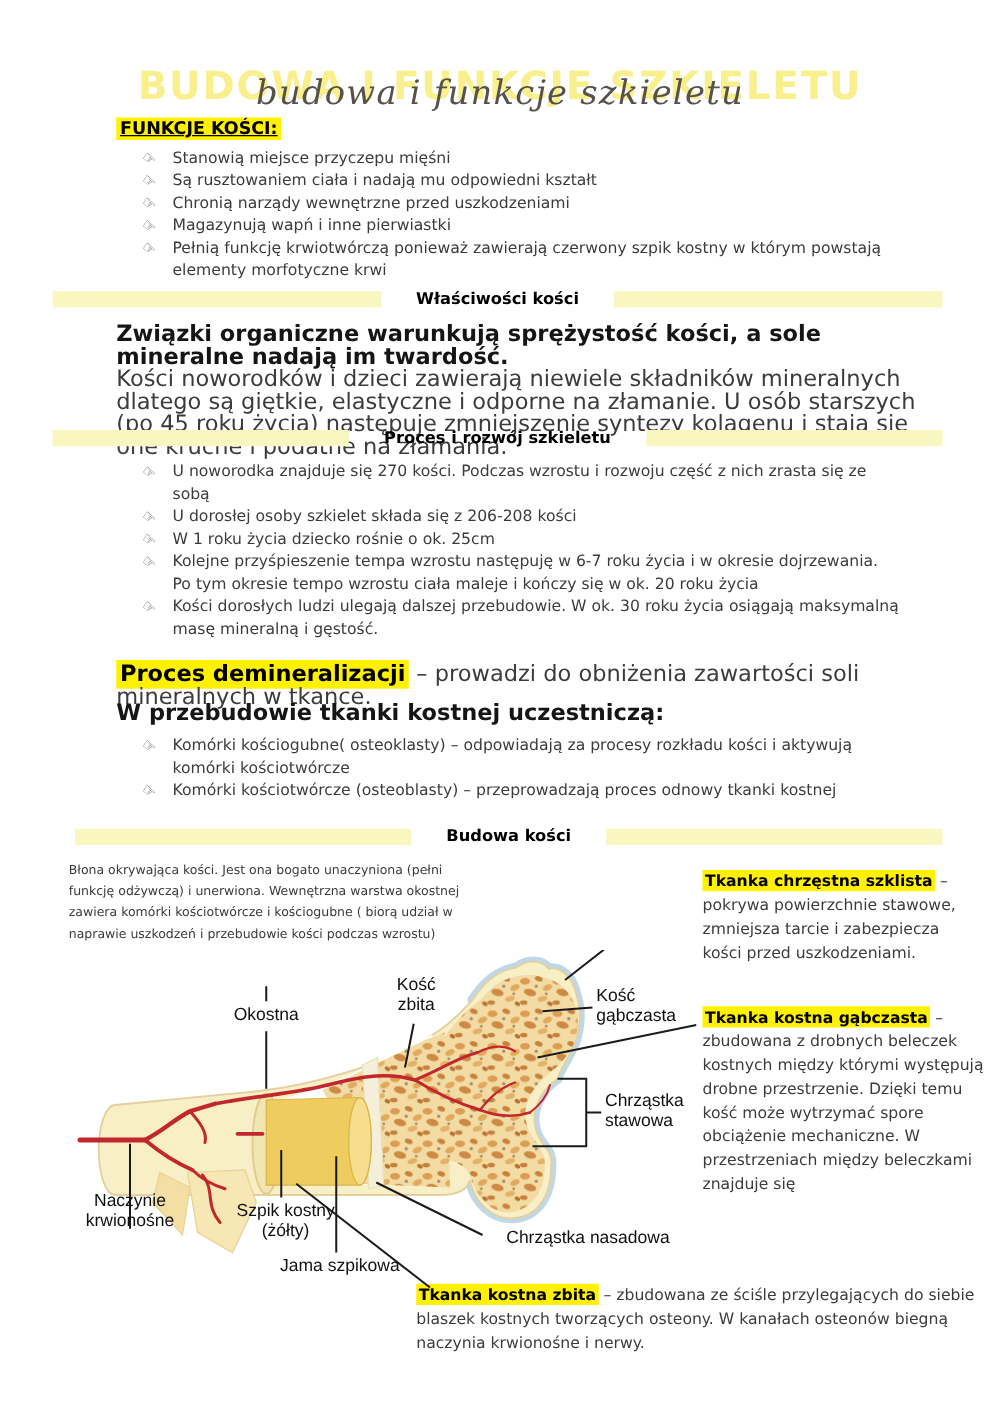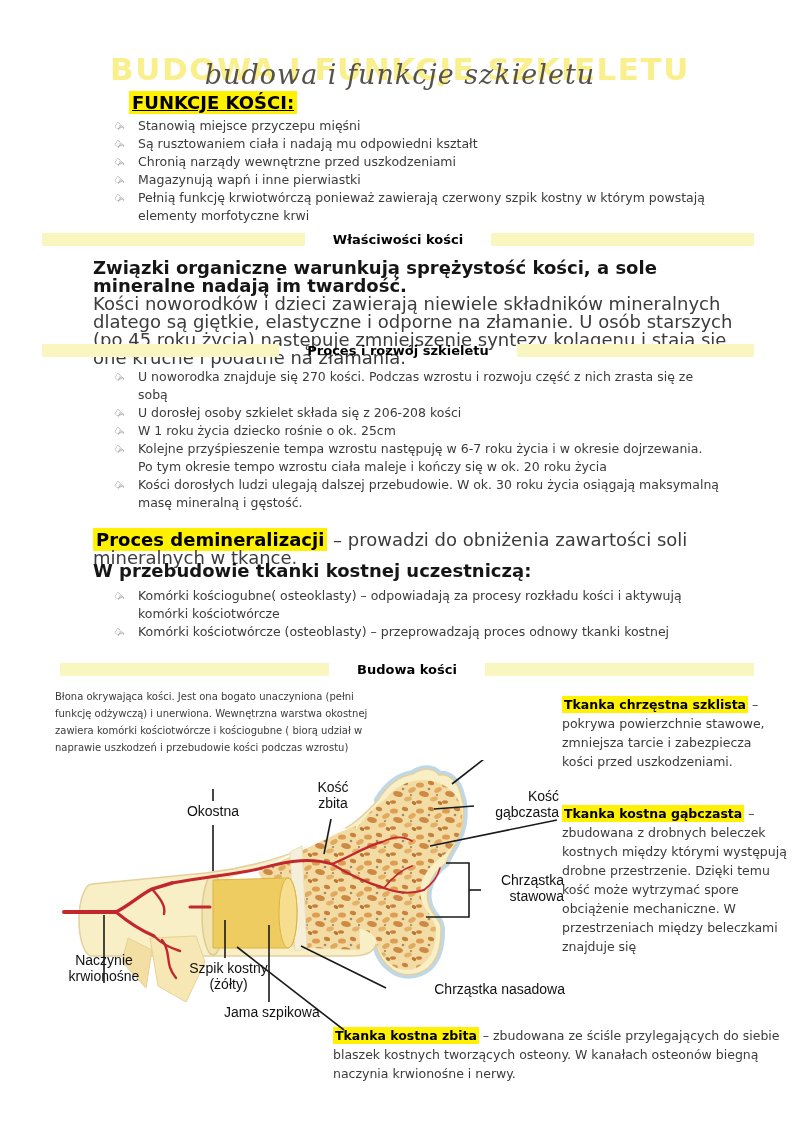--- a/index.html
+++ b/index.html
@@ -40,39 +40,38 @@
     transform:rotate(38deg);
   }
   
   .band{position:absolute;display:flex;align-items:center;height:17px;gap:16px;}
   .band .bar{flex:1;height:13px;background:var(--band);}
   .band .band-title{padding:0 12px;font-size:13px;font-weight:bold;color:#000;white-space:nowrap;}
   
   .dlabel{
     position:absolute;font-family:"Liberation Sans",sans-serif;font-size:14px;line-height:16px;
     color:#101010;
-    text-align:right;
   }
   .center{text-align:center;}
   svg.diagram{position:absolute;left:0;top:760px;}
   .callout{position:absolute;font-size:12.5px;line-height:19px;}
   .callout .hl{padding:1px 2px;}
 </style>
 </head>
 <body>
 
 <div class="page">
 
   <div class="title-wrap">
     <div class="title-block">BUDOWA I FUNKCJE SZKIELETU</div>
     <div class="title-script">budowa i funkcje szkieletu</div>
   </div>
 
   <div style="position:absolute;left:93px;top:92px;">
-    <span class="hl" style="font-size:18px;text-decoration:underline;margin-left:36px;">FUNKCJE KOŚCI:</span>
+    <span class="hl" style="font-size:14px;text-decoration:underline;">FUNKCJE KOŚCI:</span>
   </div>
 
   <ul class="notes" style="position:absolute;left:114px;top:117px;width:606px;">
     <li><span class="bul">☞</span><span>Stanowią miejsce przyczepu mięśni</span></li>
     <li><span class="bul">☞</span><span>Są rusztowaniem ciała i nadają mu odpowiedni kształt</span></li>
     <li><span class="bul">☞</span><span>Chronią narządy wewnętrzne przed uszkodzeniami</span></li>
     <li><span class="bul">☞</span><span>Magazynują wapń i inne pierwiastki</span></li>
     <li><span class="bul">☞</span><span>Pełnią funkcję krwiotwórczą ponieważ zawierają czerwony szpik kostny w którym powstają elementy morfotyczne krwi</span></li>
   </ul>
 

